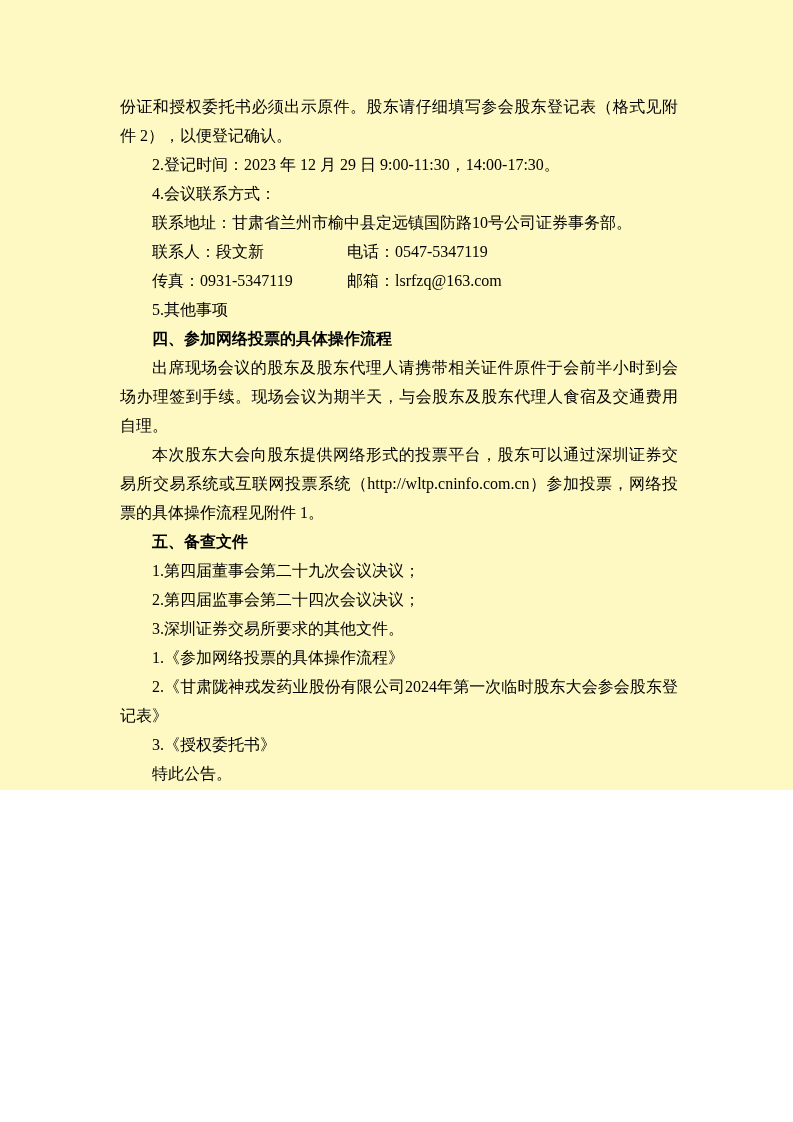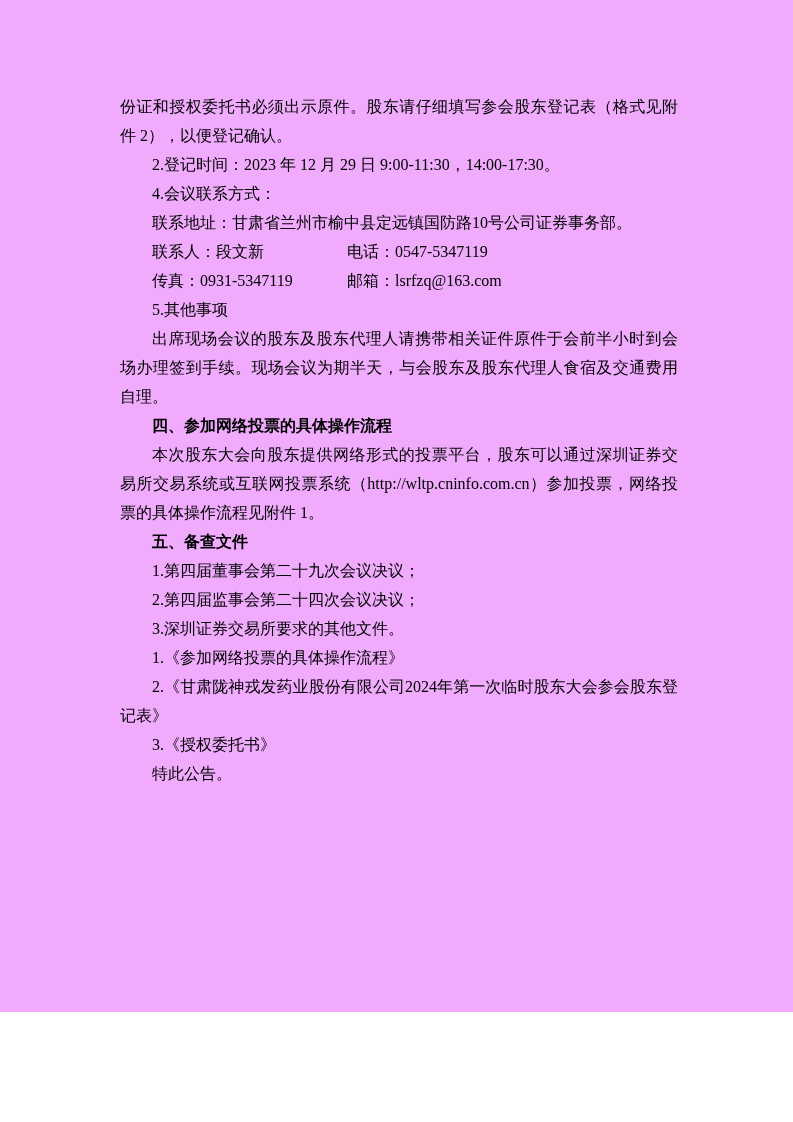--- a/index.html
+++ b/index.html
@@ -3,22 +3,22 @@
 <meta charset="utf-8">
 <style>
   html, body {
     margin: 0;
     padding: 0;
     background: #ffffff;
   }
   .page {
     position: relative;
     width: 793px;
-    height: 1012px;
-    background: #f0abfc;
+    height: 790px;
+    background: #fef9c3;
     overflow: hidden;
     font-family: "Liberation Serif", "DejaVu Serif", serif;
     color: #000000;
   }
   .content {
     position: absolute;
     left: 120px;
     top: 92px;
     width: 558px;
     font-size: 16px;
@@ -76,23 +76,23 @@
       <span class="col-right">电话：0547-5347119</span>
     </div>
 
     <div class="line contact-row">
       <span class="col-left">传真：0931-5347119</span>
       <span class="col-right">邮箱：lsrfzq@163.com</span>
     </div>
 
     <p class="line">5.其他事项</p>
 
+    <p class="line heading">四、参加网络投票的具体操作流程</p>
+
     <p class="line">出席现场会议的股东及股东代理人请携带相关证件原件于会前半小时到会场办理签到手续。现场会议为期半天，与会股东及股东代理人食宿及交通费用自理。</p>
-
-    <p class="line heading">四、参加网络投票的具体操作流程</p>
 
     <p class="line">本次股东大会向股东提供网络形式的投票平台，股东可以通过深圳证券交易所交易系统或互联网投票系统（http://wltp.cninfo.com.cn）参加投票，网络投票的具体操作流程见附件 1。</p>
 
     <p class="line heading">五、备查文件</p>
 
     <p class="line">1.第四届董事会第二十九次会议决议；</p>
 
     <p class="line">2.第四届监事会第二十四次会议决议；</p>
 
     <p class="line">3.深圳证券交易所要求的其他文件。</p>

